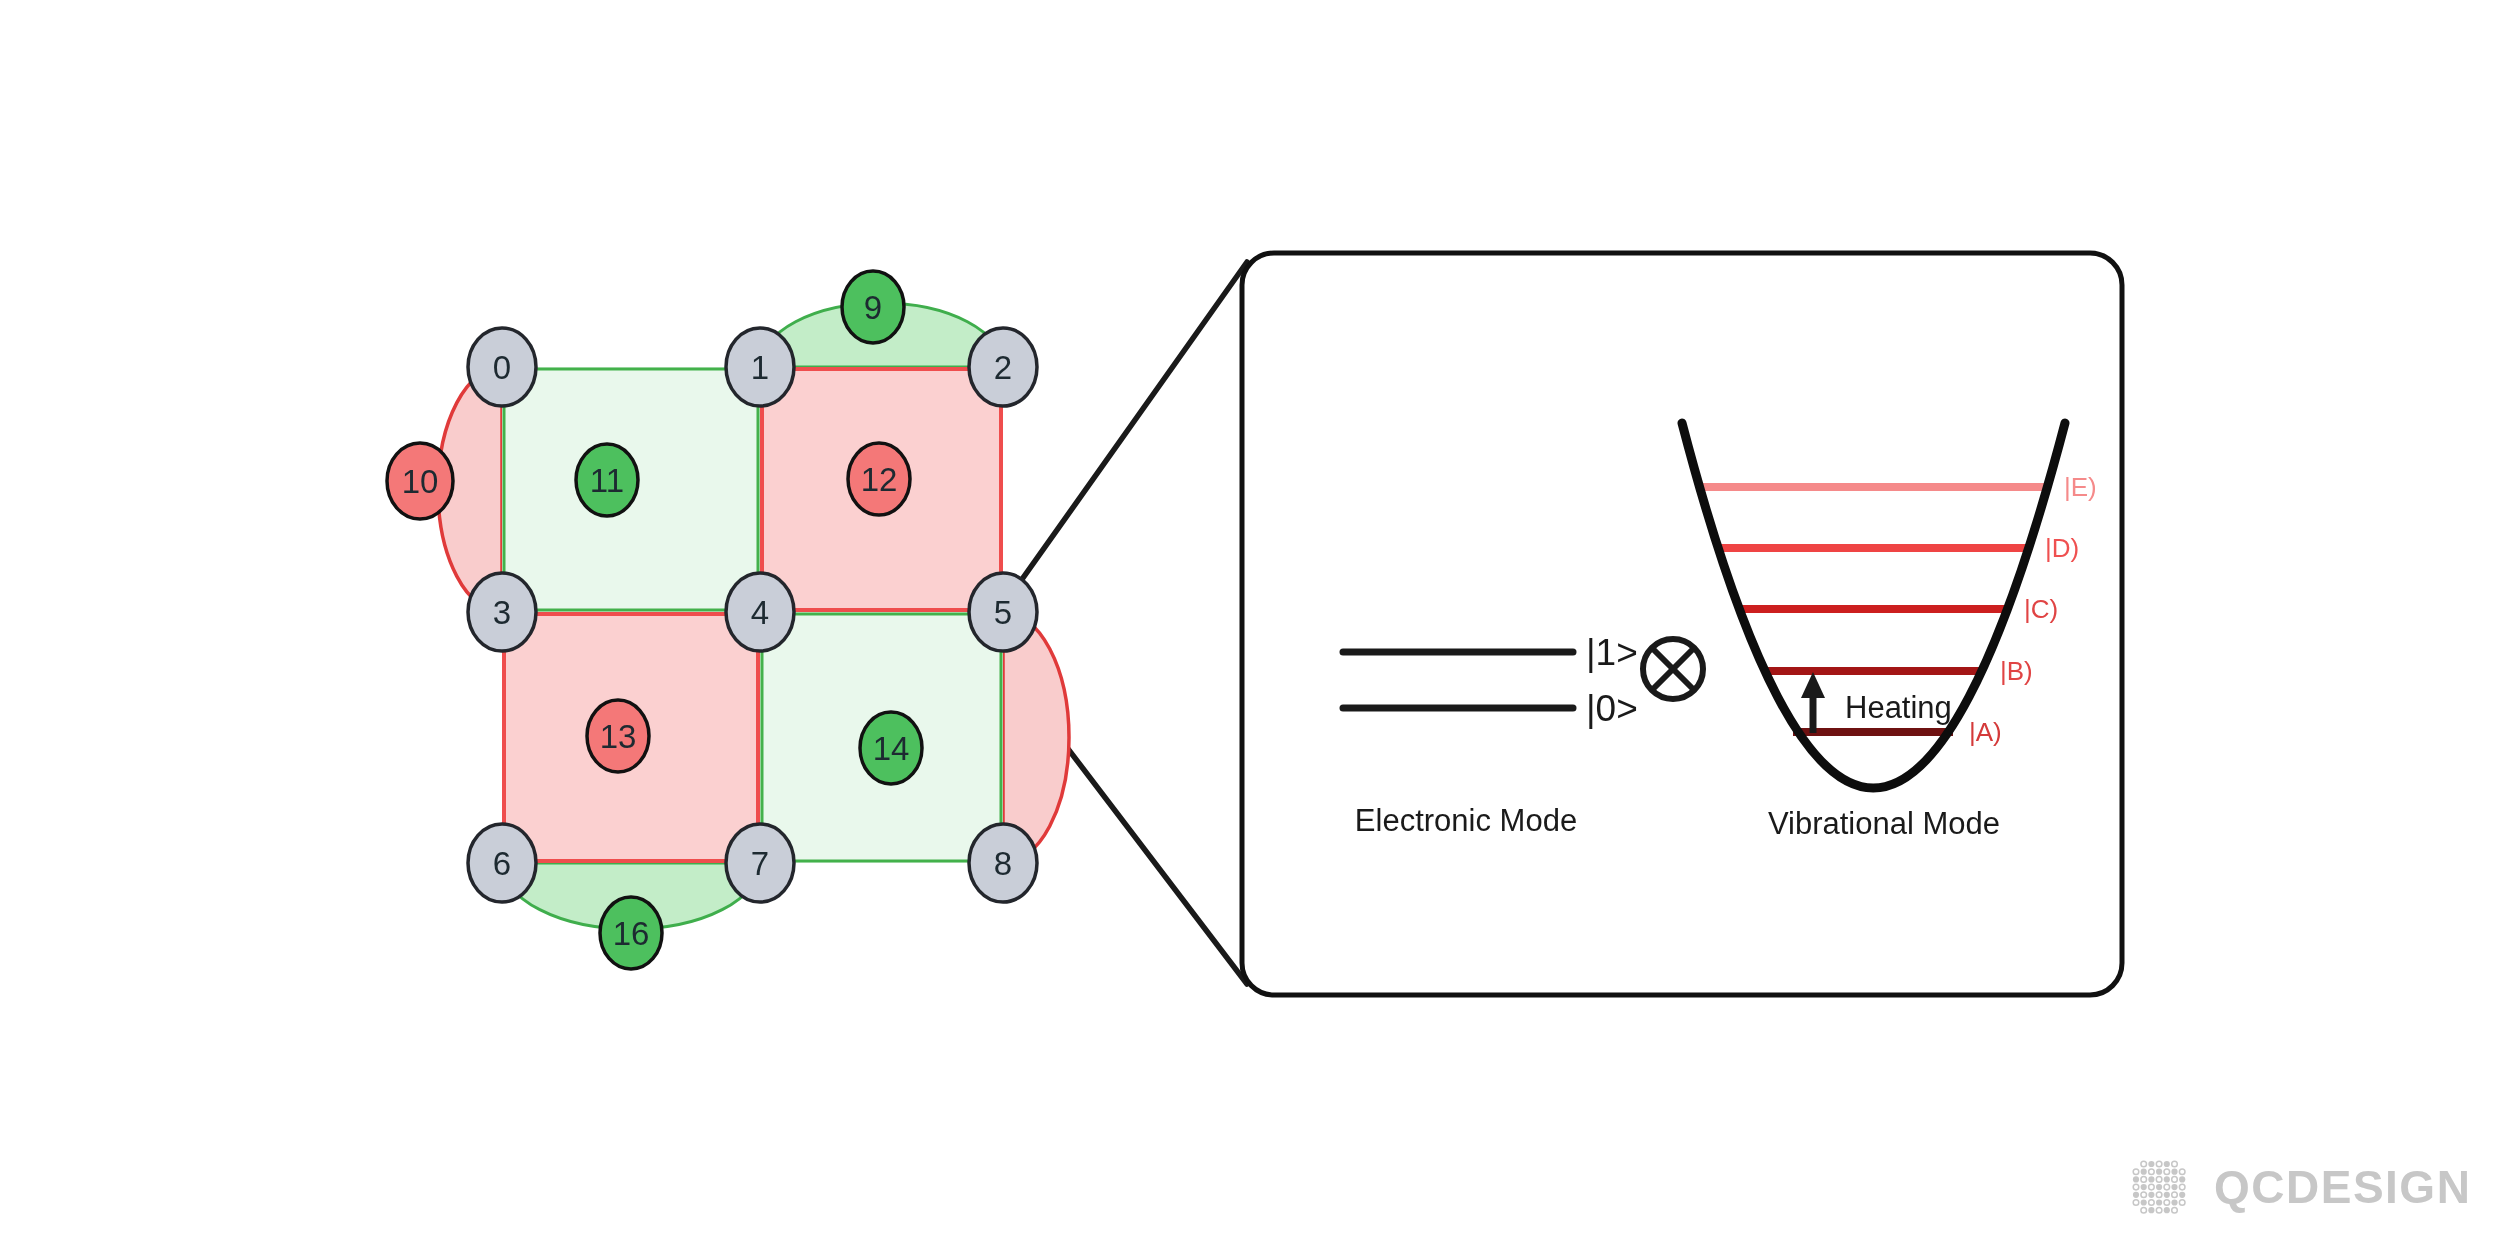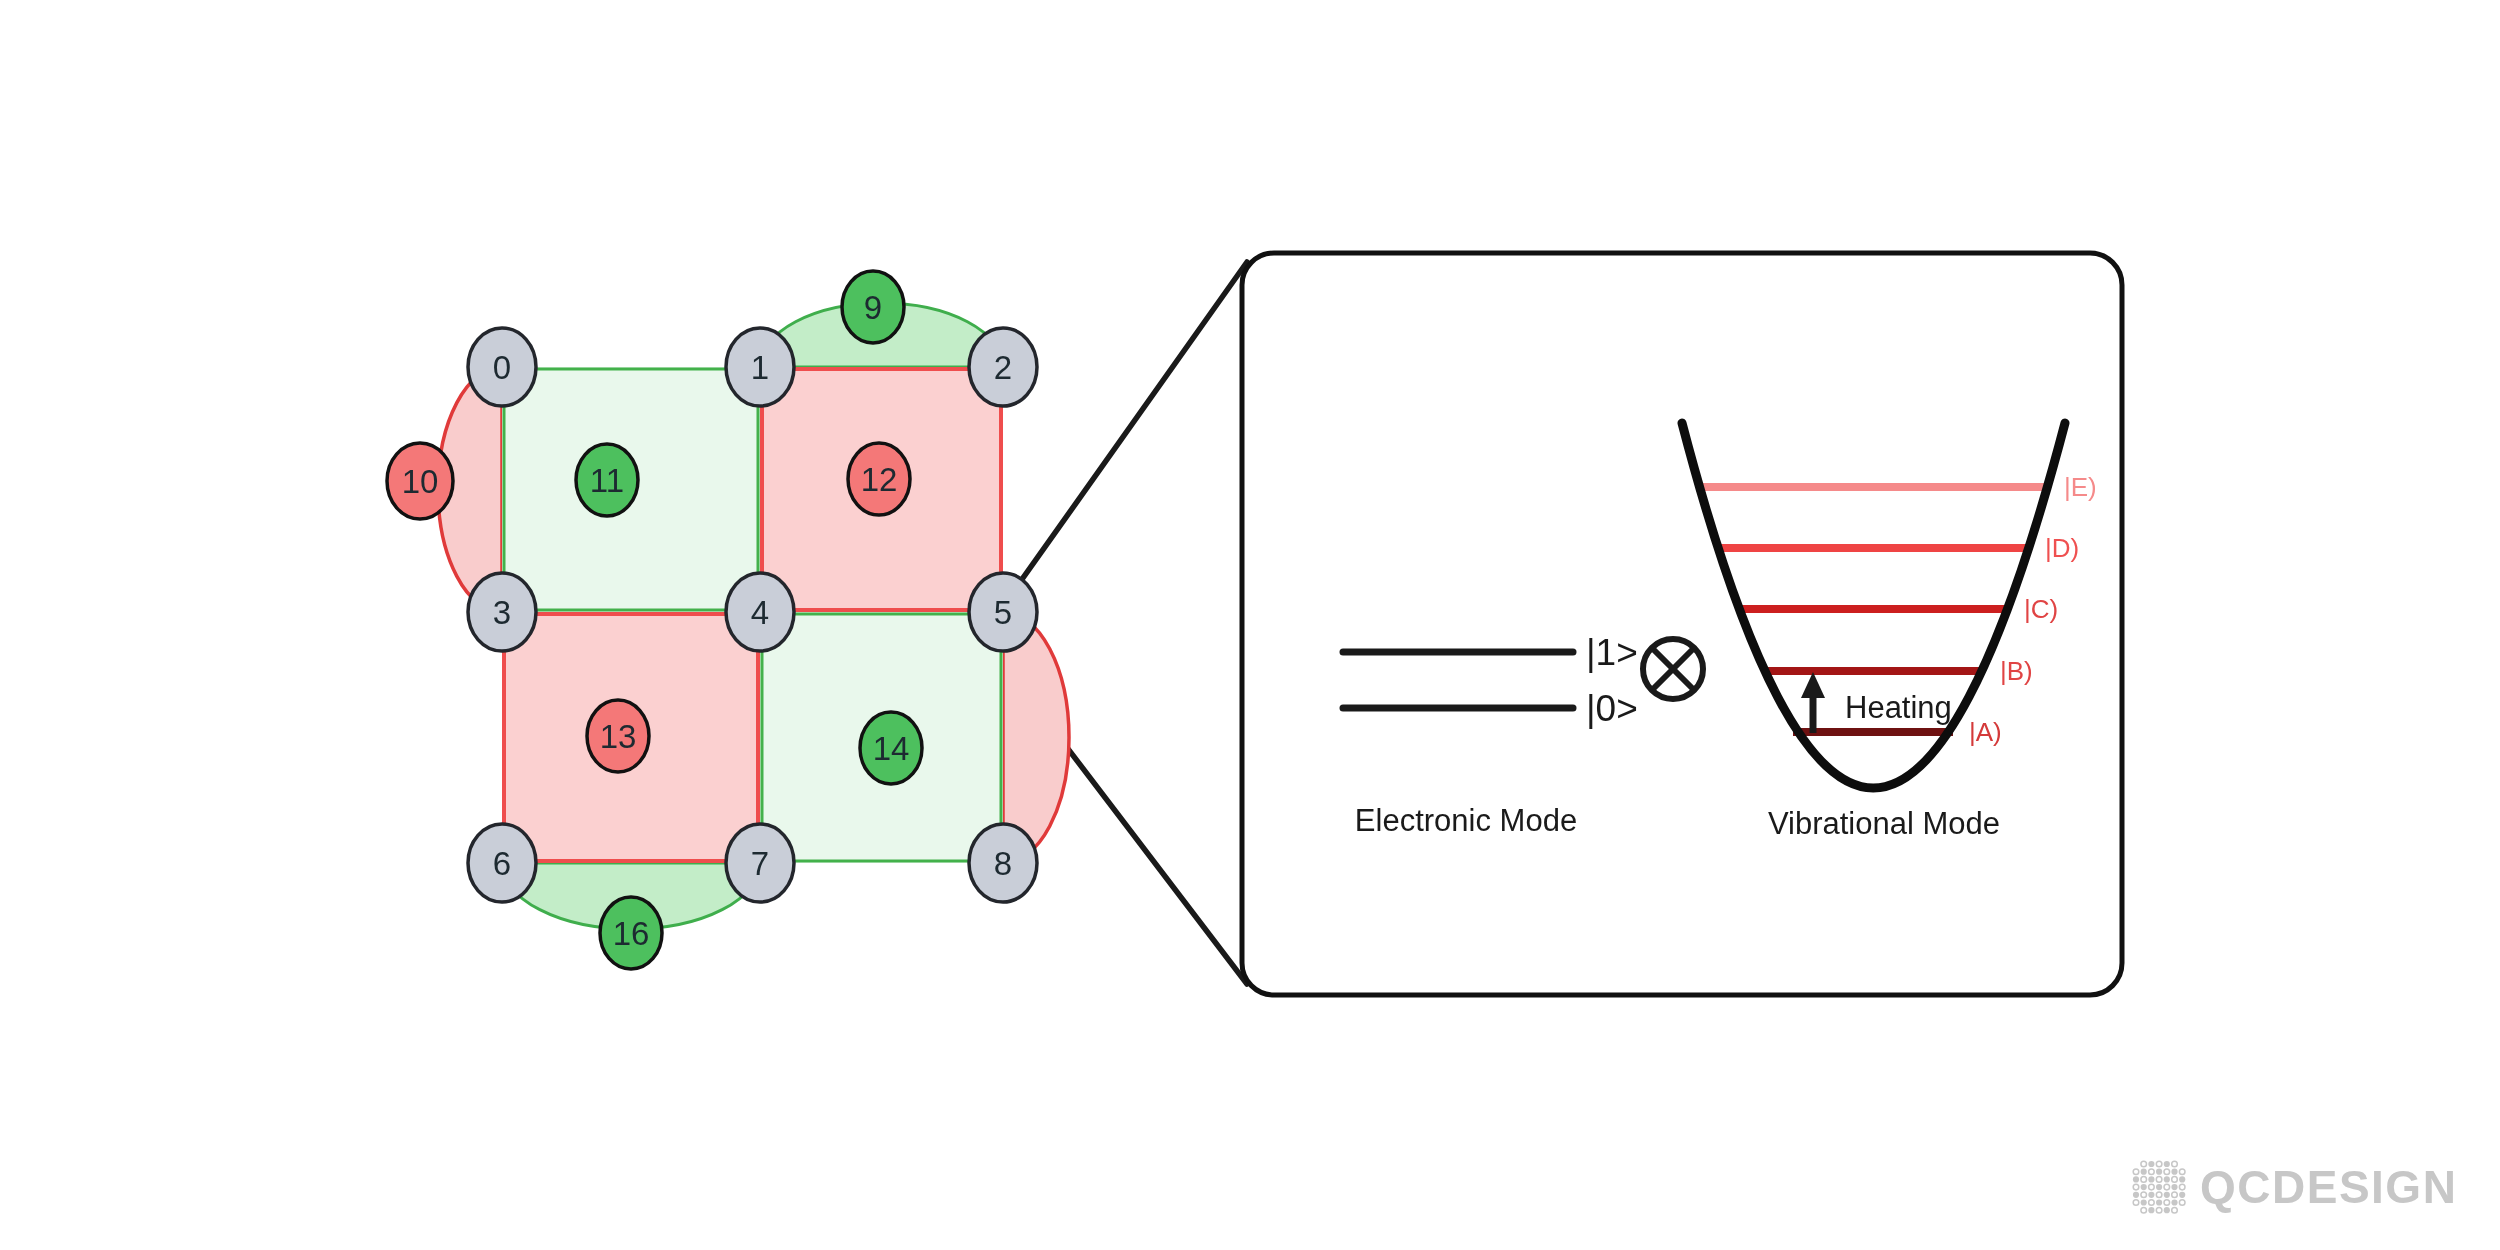--- a/index.html
+++ b/index.html
@@ -27,21 +27,21 @@
   .ket{font-size:37px;fill:var(--ink);}
   .tensor{stroke:var(--ink);stroke-width:6;fill:none;}
   .parabola{stroke:#0d0d0d;stroke-width:9;fill:none;stroke-linecap:round;}
   .level{stroke-width:8;stroke-linecap:butt;}
   .lvl-label{font-size:26px;}
   .caption{font-size:31px;fill:var(--ink);text-anchor:middle;}
   .heat-text{font-size:31px;fill:var(--ink);}
   .heat-arrow{stroke:var(--ink);stroke-width:7;}
 
   
-  .logo{position:absolute;left:2132px;top:1160px;display:flex;align-items:center;gap:14px;}
+  .logo{position:absolute;left:2132px;top:1160px;display:flex;align-items:center;gap:28px;}
   .logo-text{font-size:46px;font-weight:bold;letter-spacing:1.5px;color:var(--logo-gray);
              font-family:"Liberation Sans",sans-serif;}
 </style>
 </head>
 <body>
 
 <svg width="2500" height="1250" viewBox="0 0 2500 1250" xmlns="http://www.w3.org/2000/svg">
 
   <line class="callout" x1="1018" y1="585" x2="1247" y2="262"></line>
   <line class="callout" x1="1008" y1="670" x2="1247" y2="984"></line>

